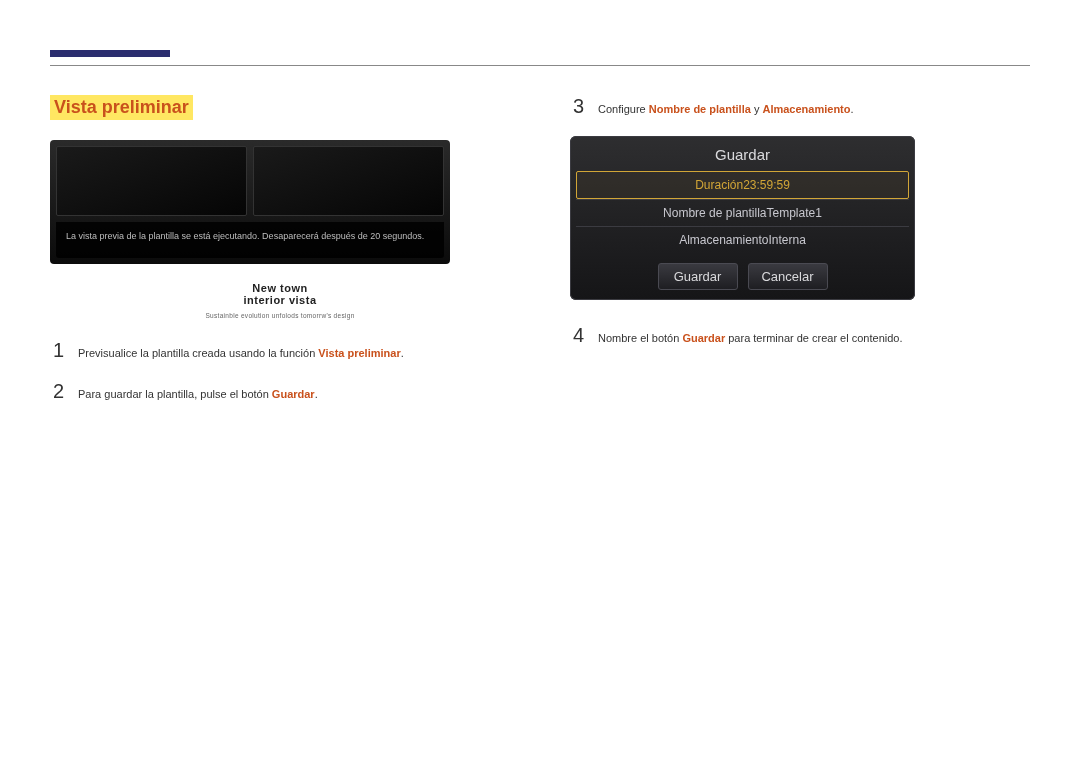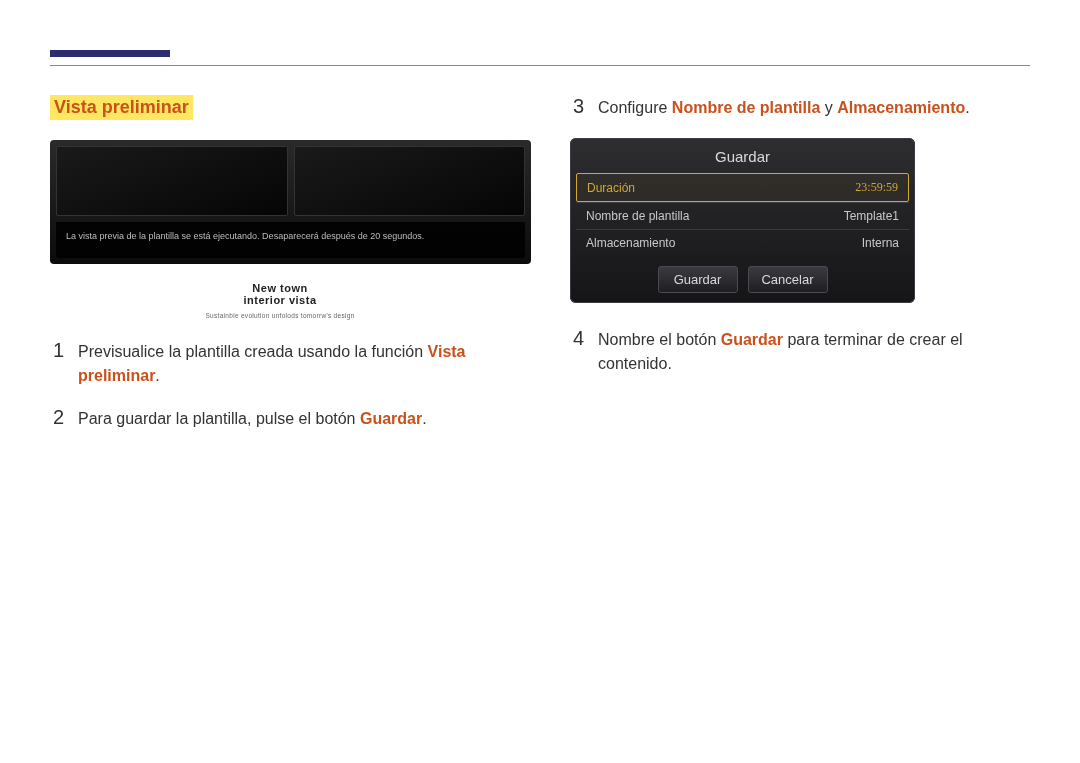--- a/index.html
+++ b/index.html
@@ -48,21 +48,21 @@
       padding: 2px 4px;
       margin-bottom: 20px;
     }
     .preview-block {
       margin-bottom: 20px;
     }
     .preview-window {
       background: linear-gradient(180deg, #2a2a2a, #0b0b0b);
       border-radius: 4px;
       padding: 6px;
-      width: 481px;
+      width: 400px;
     }
     .preview-upper {
       height: 70px;
       display: flex;
       gap: 6px;
       margin-bottom: 6px;
     }
     .pane {
       flex: 1;
       background: linear-gradient(160deg, #1a1a1a, #050505);
@@ -103,21 +103,21 @@
     }
     .step-num {
       font-size: 20px;
       font-weight: 300;
       color: #333;
       width: 14px;
       text-align: right;
       flex-shrink: 0;
     }
     .step-text {
-      font-size: 16px;
+      font-size: 11px;
       color: #333;
       line-height: 1.5;
     }
     .hl { color: #c9511c; font-weight: bold; }
 
     .dialog {
       width: 345px;
       background: linear-gradient(180deg, #2e2e30, #151517);
       border-radius: 6px;
       padding: 8px 6px 10px 6px;
@@ -126,34 +126,34 @@
       margin-bottom: 24px;
     }
     .dialog-title {
       text-align: center;
       color: #d9d9dc;
       font-size: 15px;
       padding: 2px 0 8px 0;
     }
     .dlg-row {
       display: flex;
-      justify-content: space-between;
+      justify-content: center;
       align-items: center;
       font-size: 12px;
       padding: 6px 10px;
       border-top: 1px solid #3b3b41;
       color: #c7c7ce;
     }
     .dlg-row.sel {
       border: 1px solid #d2a637;
       border-radius: 2px;
       background: rgba(210,166,55,0.05);
     }
     .dlg-row.sel .dlg-label { color: #d2a637; }
-    .dlg-row.sel .dlg-val { color: #d2a637; font-family: Liberation Serif, serif; }
+    .dlg-row.sel .dlg-val { color: #d2a637; }
     .dlg-row:last-of-type { border-bottom: 1px solid #3b3b41; }
     .dlg-btns {
       display: flex;
       justify-content: center;
       gap: 10px;
       margin-top: 10px;
     }
     .dlg-btn {
       background: linear-gradient(180deg, #3a3a40, #1e1e22);
       border: 1px solid #4a4a52;

